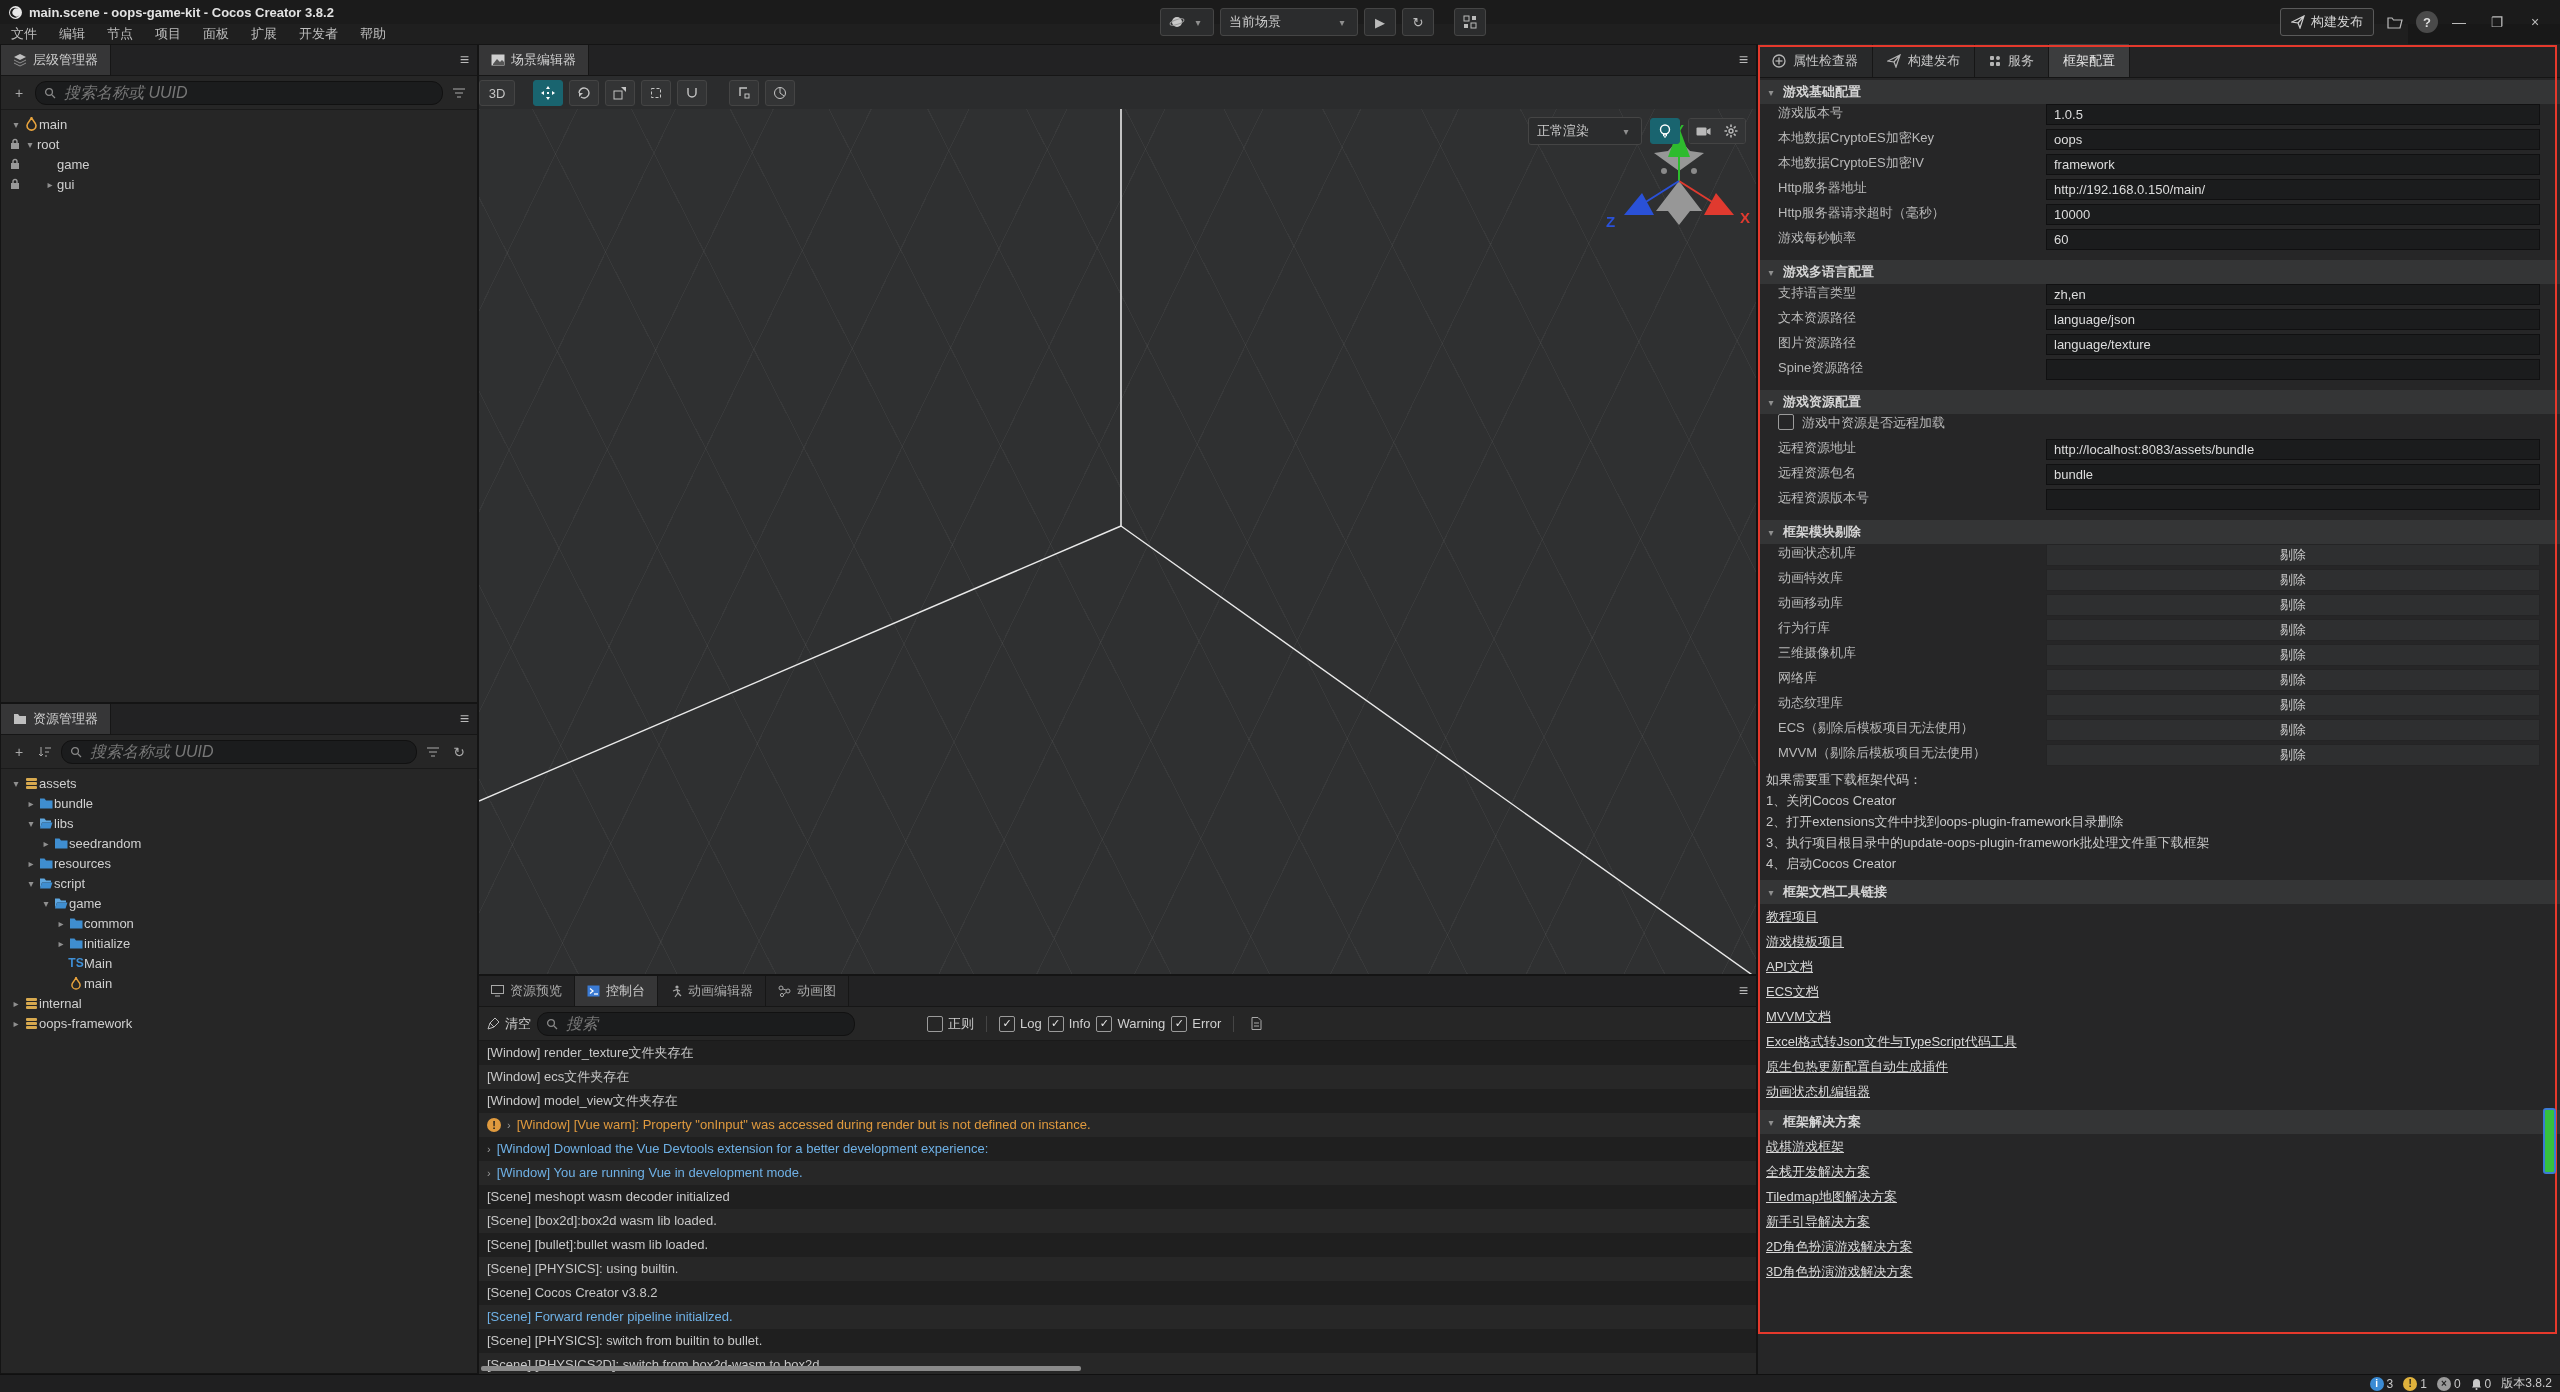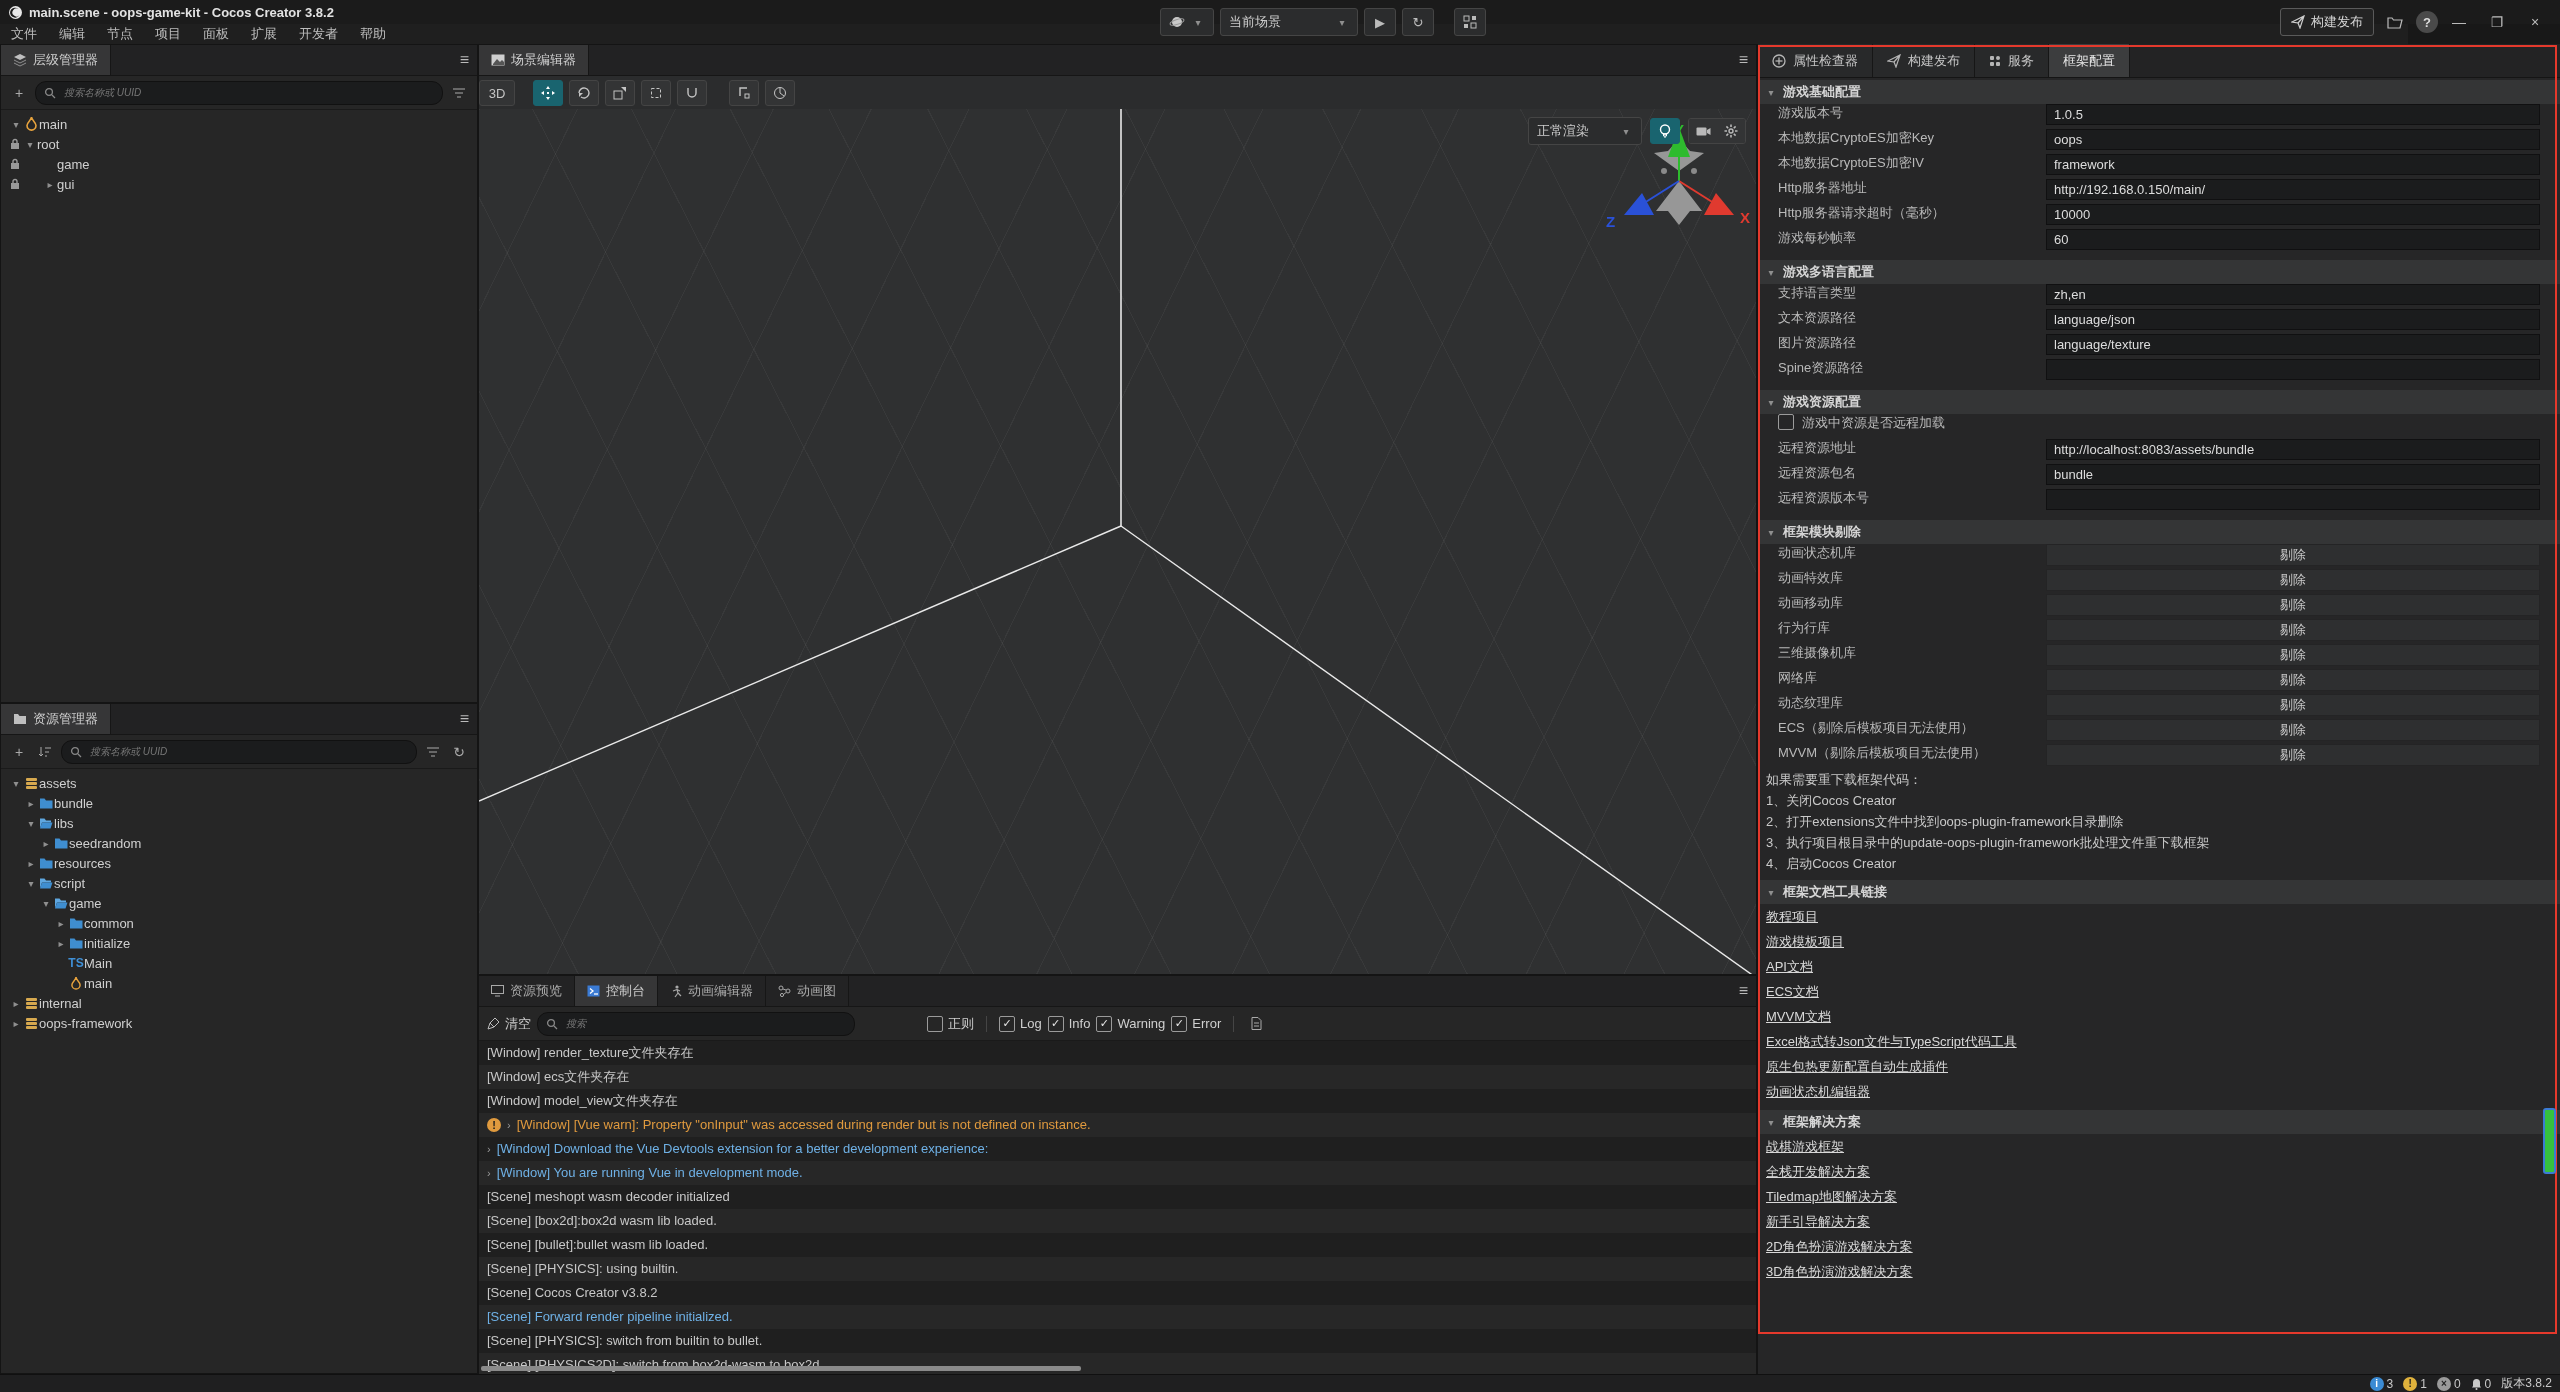--- a/index.html
+++ b/index.html
@@ -23,21 +23,21 @@
   .help-circle{width:22px;height:22px;border-radius:50%;background:#4a4a4a;color:#ddd;display:flex;align-items:center;justify-content:center;font-weight:bold;}
   
   .panel{background:#262626;border:1px solid #141414;box-sizing:border-box;}
   .tabbar{height:30px;background:#222223;display:flex;align-items:stretch;border-bottom:1px solid #161616;position:relative;}
   .tab{display:flex;align-items:center;gap:6px;padding:0 12px;background:#2b2b2b;color:#cfcfcf;border-right:1px solid #161616;font-size:13px;}
   .tab.active{background:#363637;}
   .tab.dim{background:#232324;color:#a8a8a8;}
   .hamburger{position:absolute;right:8px;top:0;height:30px;display:flex;align-items:center;color:#bbb;font-size:16px;}
   .ptoolbar{height:33px;display:flex;align-items:center;gap:6px;padding:0 8px;border-bottom:1px solid #1a1a1a;}
   .searchbox{flex:1;height:22px;background:#1b1c1d;border:1px solid #111;border-radius:11px;display:flex;align-items:center;padding:0 8px;gap:6px;}
-  .searchbox input{flex:1;background:transparent;border:0;outline:none;color:#ddd;font-size:10px;font-family:inherit;}
+  .searchbox input{flex:1;background:transparent;border:0;outline:none;color:#ddd;font-size:16px;font-family:inherit;}
   .searchbox input::placeholder{color:#777;font-style:italic;}
   .mini-btn{width:20px;height:20px;display:flex;align-items:center;justify-content:center;color:#aaa;font-size:14px;}
   
   .tree{padding-top:4px;}
   .trow{height:20px;display:flex;align-items:center;color:#d0d0d0;font-size:13px;}
   .chev{width:14px;text-align:center;color:#8f8f8f;font-size:10px;flex:none;}
   .tlbl{white-space:nowrap;}
   .ticon{width:16px;height:16px;flex:none;display:flex;align-items:center;justify-content:center;}
   .ts-badge{color:#3f8fd6;font-weight:bold;font-size:12px;}
   

